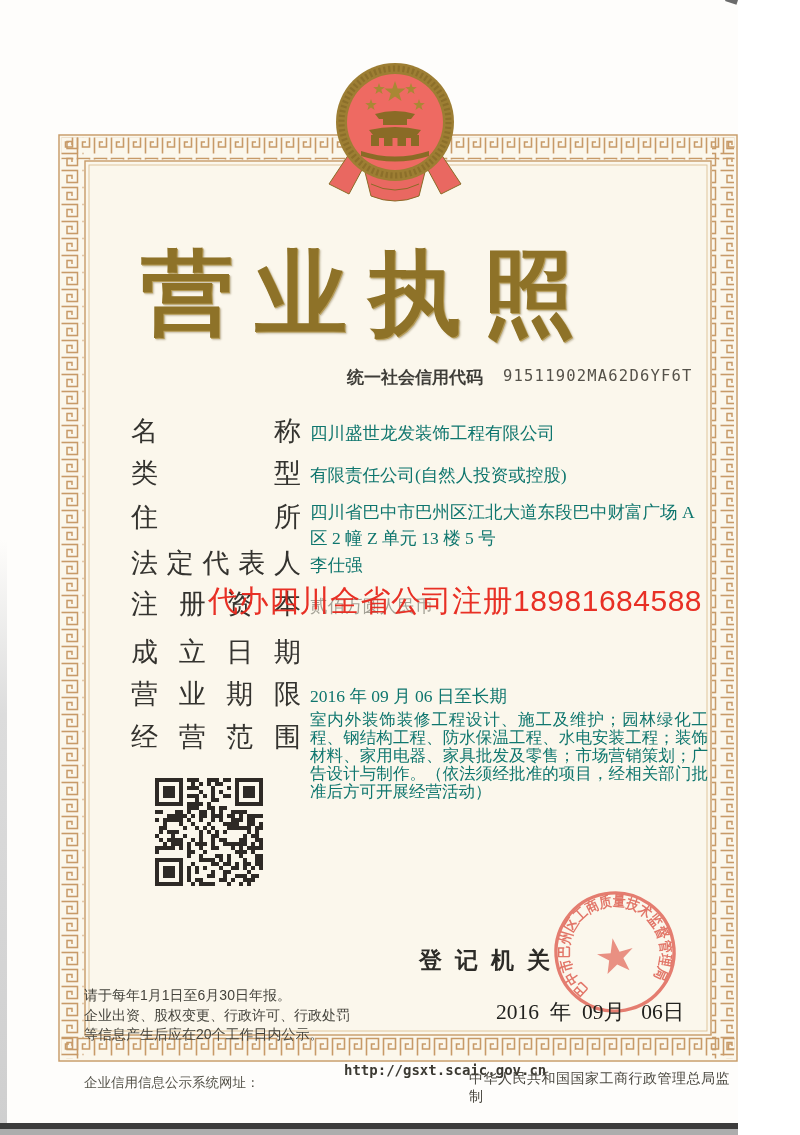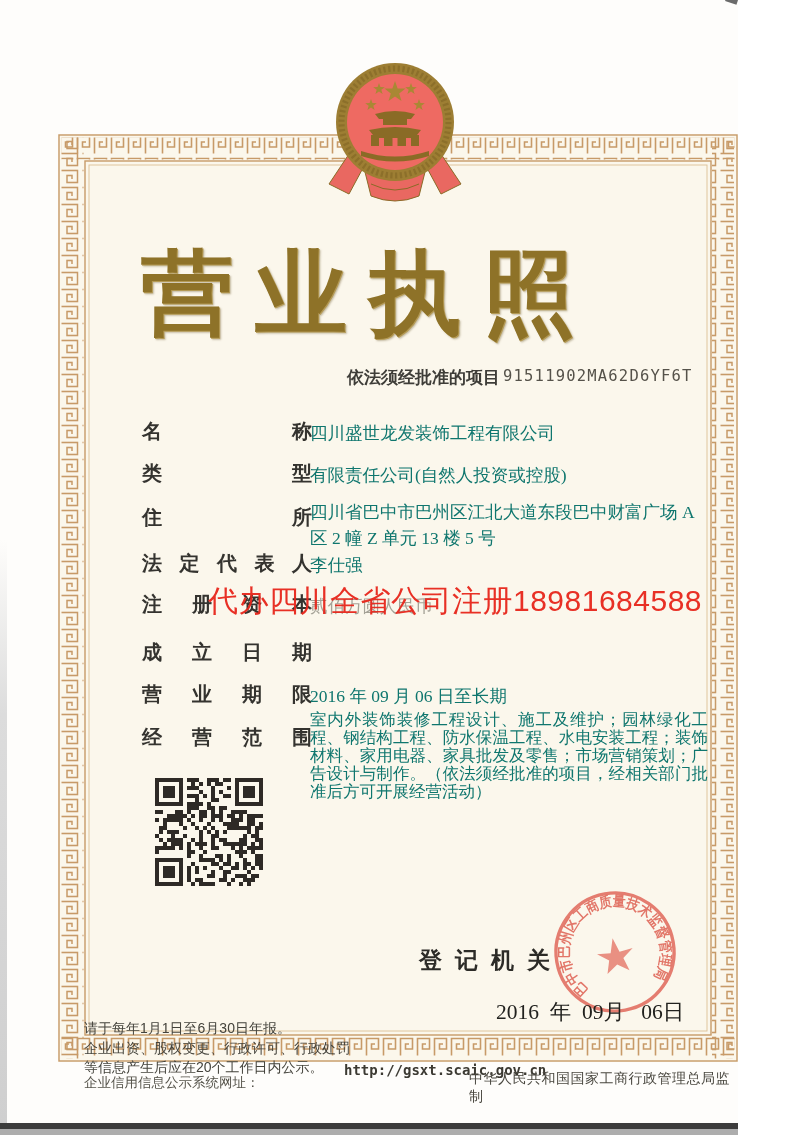--- a/index.html
+++ b/index.html
@@ -10,39 +10,39 @@
   
   .license-title{position:absolute;left:0;top:232px;width:100%;text-align:center;
     font-size:92px;font-weight:700;color:#8e7228;letter-spacing:22px;margin-right:-22px;
     text-shadow:1px 1px 0 #b49a55, 2px 2px 2px rgba(90,70,20,.35);
     font-family:"Liberation Sans",sans-serif;white-space:nowrap;}
   
   .credit-label{position:absolute;left:347px;top:366px;font-size:17px;font-weight:700;color:#3e3d38;}
   .credit-value{position:absolute;left:503px;top:367px;font-size:15.5px;letter-spacing:1.2px;
     color:#55524a;font-family:"DejaVu Sans Mono",monospace;}
   
-  .f-label{position:absolute;left:142px;width:170px;font-size:20px;font-weight:700;color:#34332f;
+  .f-label{position:absolute;left:131px;width:170px;font-size:27px;font-weight:400;color:#34332f;
     text-align:justify;text-align-last:justify;-moz-text-align-last:justify;line-height:30px;}
   .f-value{position:absolute;left:310px;width:398px;font-size:17.5px;line-height:26px;color:#0f766e;
     font-family:"Liberation Serif",serif;}
   .f-value.small{font-size:16.5px;line-height:18px;text-align:justify;}
   .f-value.faint{color:rgba(95,92,82,.55);}
   
   .watermark{position:absolute;left:208px;top:581px;font-size:30px;color:#e7261b;opacity:.95;
     white-space:nowrap;z-index:30;font-weight:500;letter-spacing:0.5px;}
   
   .qr{position:absolute;left:155px;top:778px;width:108px;height:108px;}
   
   .reg-label{position:absolute;left:419px;top:945px;font-size:23px;font-weight:600;color:#2c2b27;
     letter-spacing:13px;white-space:nowrap;}
   .issue-date{position:absolute;left:496px;top:997px;font-size:21.5px;color:#21211e;
     font-family:"Liberation Serif",serif;white-space:pre;z-index:12;text-align:center;}
   .seal{position:absolute;left:540px;top:877px;z-index:10;}
   
-  .notes{position:absolute;left:84px;top:986px;font-size:14px;line-height:19.5px;color:#44433c;margin-top:33px;}
+  .notes{position:absolute;left:84px;top:986px;font-size:14px;line-height:19.5px;color:#44433c;}
   
   .site-label{position:absolute;left:84px;top:1074px;font-size:13.5px;color:#55534a;}
   .site-url{position:absolute;left:344px;top:1062px;font-size:14px;font-weight:600;color:#3c3a33;
     font-family:"DejaVu Sans Mono",monospace;}
   .authority{position:absolute;left:469px;top:1070px;font-size:14px;color:#4a4840;letter-spacing:.5px;}
   
   .edge-bottom-dark{position:absolute;left:0;top:1123px;width:800px;height:6px;background:#3c3c3c;}
   .edge-bottom-light{position:absolute;left:0;top:1129px;width:800px;height:6px;background:#adadad;}
   .edge-left{position:absolute;left:0;top:540px;width:7px;height:583px;
     background:linear-gradient(to bottom, rgba(220,220,220,0), #dcdcdc 30%, #cfcfcf);}
@@ -99,21 +99,21 @@
     </g>
     <g fill="#ee6a62">
       <rect x="66" y="86" width="5" height="8"></rect>
       <rect x="79.5" y="86" width="5" height="8"></rect>
       <rect x="93" y="86" width="5" height="8"></rect>
     </g>
   </svg>
 
   <div class="license-title">营业执照</div>
 
-  <div class="credit-label">依法须经批准的项目</div>
+  <div class="credit-label">统一社会信用代码</div>
   <div class="credit-value">91511902MA62D6YF6T</div>
 
   <div class="f-label" style="top:416px;">名称</div>
   <div class="f-value" style="top:420px;">四川盛世龙发装饰工程有限公司</div>
 
   <div class="f-label" style="top:458px;">类型</div>
   <div class="f-value" style="top:462px;">有限责任公司(自然人投资或控股)</div>
 
   <div class="f-label" style="top:502px;">住所</div>
   <div class="f-value" style="top:499px;">四川省巴中市巴州区江北大道东段巴中财富广场 A 区 2 幢 Z 单元 13 楼 5 号</div>

